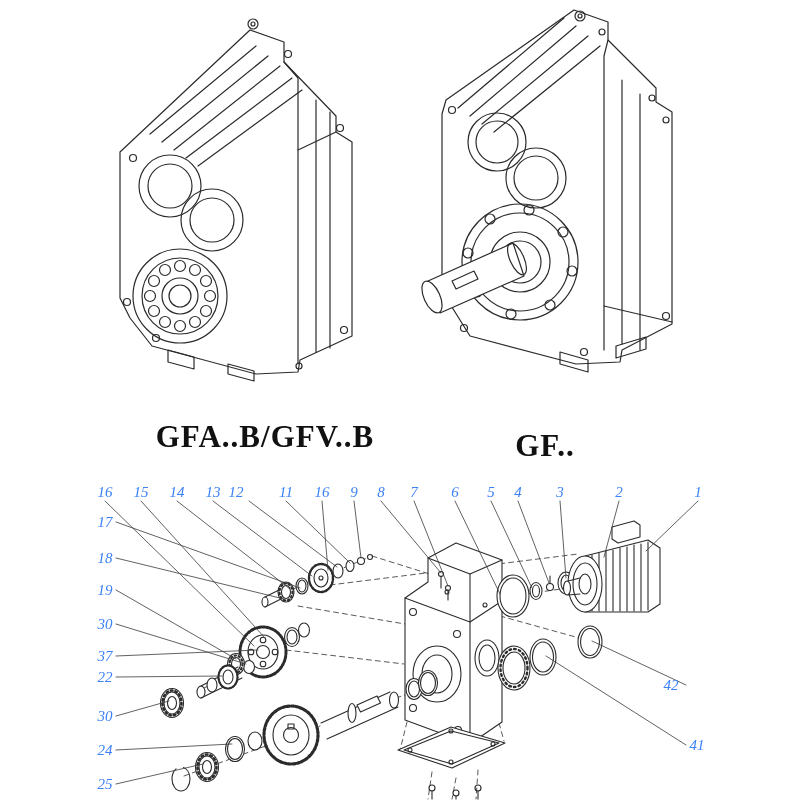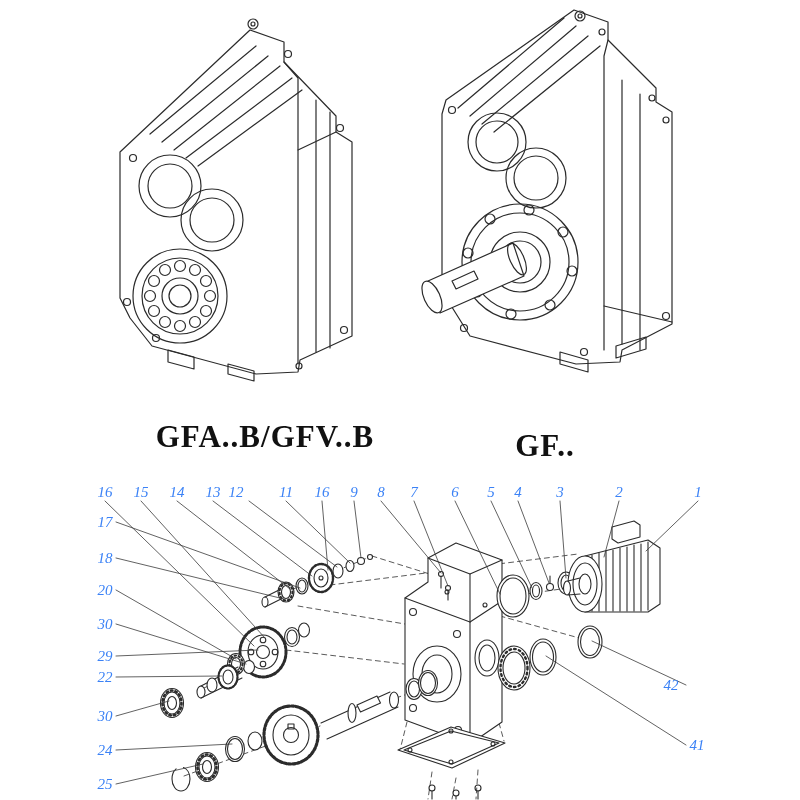--- a/index.html
+++ b/index.html
@@ -347,23 +347,23 @@
 <span class="co" style="left:414px;top:492px">7</span>
 <span class="co" style="left:455px;top:492px">6</span>
 <span class="co" style="left:491px;top:492px">5</span>
 <span class="co" style="left:518px;top:492px">4</span>
 <span class="co" style="left:560px;top:492px">3</span>
 <span class="co" style="left:619px;top:492px">2</span>
 <span class="co" style="left:698px;top:492px">1</span>
 
 <span class="co" style="left:105px;top:522px">17</span>
 <span class="co" style="left:105px;top:558px">18</span>
-<span class="co" style="left:105px;top:590px">20</span>
+<span class="co" style="left:105px;top:590px">19</span>
 <span class="co" style="left:105px;top:624px">30</span>
-<span class="co" style="left:105px;top:656px">29</span>
+<span class="co" style="left:105px;top:656px">37</span>
 <span class="co" style="left:105px;top:677px">22</span>
 <span class="co" style="left:105px;top:716px">30</span>
 <span class="co" style="left:105px;top:750px">24</span>
 <span class="co" style="left:105px;top:784px">25</span>
 
 <span class="co" style="left:671px;top:685px">42</span>
 <span class="co" style="left:697px;top:745px">41</span>
 
 </div>
 

